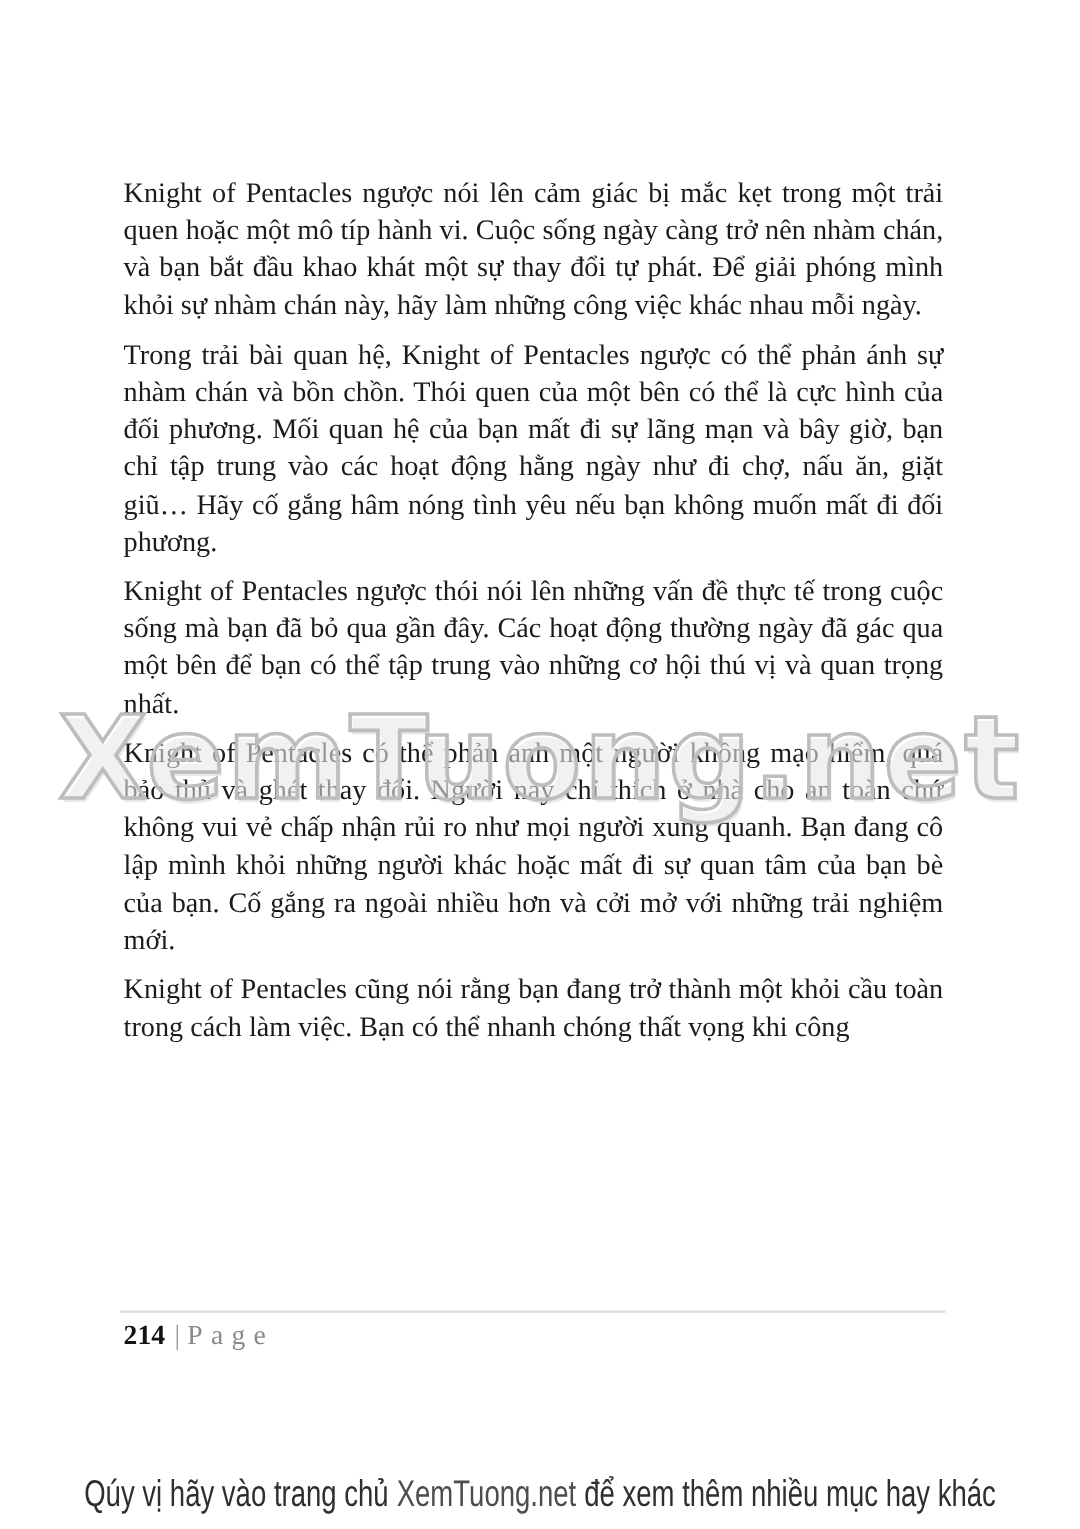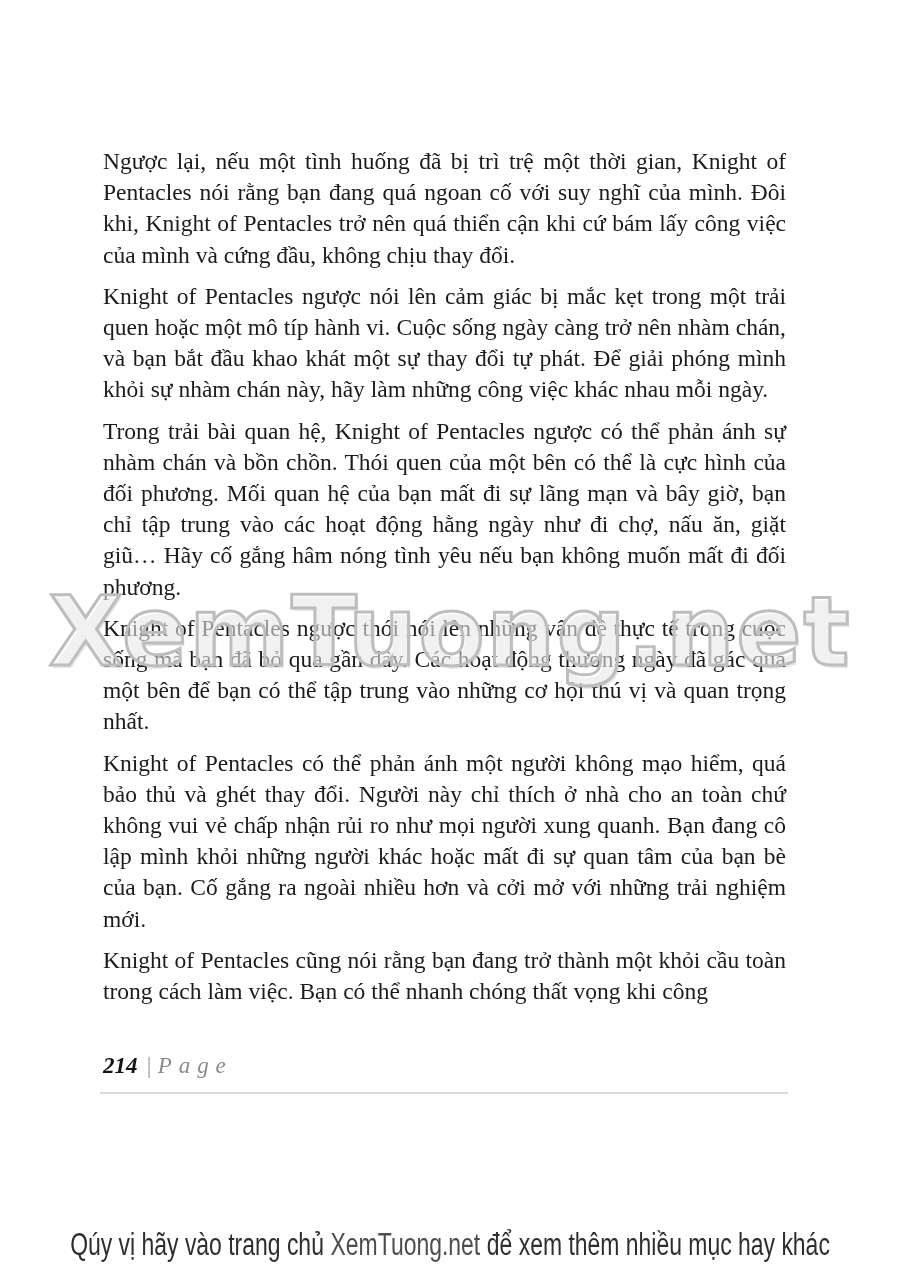--- a/index.html
+++ b/index.html
@@ -49,26 +49,25 @@
   }
   .footer-rule {
     position: absolute;
     top: 1092px;
     left: 100px;
     width: 688px;
     border-top: 2px solid #dcdcdc;
   }
   .page-footer {
     position: absolute;
-    top: 1052px;
+    top: 1099px;
     left: 103px;
     font-size: 23px;
     line-height: 28px;
     white-space: nowrap;
-    font-style: italic;
   }
   .page-footer .num { font-weight: bold; color: #141414; }
   .page-footer .sep { color: #9a9a9a; margin: 0 6px 0 8px; font-weight: normal; }
   .page-footer .plabel { color: #8a8a8a; letter-spacing: 0.30em; }
   .banner {
     position: absolute;
     top: 1227px;
     left: 0;
     width: 900px;
     display: flex;
@@ -83,21 +82,20 @@
     transform-origin: center;
   }
   .banner .site { color: #4d4d4d; margin: 0 9px; }
 </style>
 </head>
 <body>
 
 <div class="sheet">
 
   <div class="content">
-    <p>Ngược lại, nếu một tình huống đã bị trì trệ một thời gian, Knight of Pentacles nói rằng bạn đang quá ngoan cố với suy nghĩ của mình. Đôi khi, Knight of Pentacles trở nên quá thiển cận khi cứ bám lấy công việc của mình và cứng đầu, không chịu thay đổi.</p>
     <p>Knight of Pentacles ngược nói lên cảm giác bị mắc kẹt trong một trải quen hoặc một mô típ hành vi. Cuộc sống ngày càng trở nên nhàm chán, và bạn bắt đầu khao khát một sự thay đổi tự phát. Để giải phóng mình khỏi sự nhàm chán này, hãy làm những công việc khác nhau mỗi ngày.</p>
     <p>Trong trải bài quan hệ, Knight of Pentacles ngược có thể phản ánh sự nhàm chán và bồn chồn. Thói quen của một bên có thể là cực hình của đối phương. Mối quan hệ của bạn mất đi sự lãng mạn và bây giờ, bạn chỉ tập trung vào các hoạt động hằng ngày như đi chợ, nấu ăn, giặt giũ… Hãy cố gắng hâm nóng tình yêu nếu bạn không muốn mất đi đối phương.</p>
     <p>Knight of Pentacles ngược thói nói lên những vấn đề thực tế trong cuộc sống mà bạn đã bỏ qua gần đây. Các hoạt động thường ngày đã gác qua một bên để bạn có thể tập trung vào những cơ hội thú vị và quan trọng nhất.</p>
     <p>Knight of Pentacles có thể phản ánh một người không mạo hiểm, quá bảo thủ và ghét thay đổi. Người này chỉ thích ở nhà cho an toàn chứ không vui vẻ chấp nhận rủi ro như mọi người xung quanh. Bạn đang cô lập mình khỏi những người khác hoặc mất đi sự quan tâm của bạn bè của bạn. Cố gắng ra ngoài nhiều hơn và cởi mở với những trải nghiệm mới.</p>
     <p>Knight of Pentacles cũng nói rằng bạn đang trở thành một khỏi cầu toàn trong cách làm việc. Bạn có thể nhanh chóng thất vọng khi công</p>
   </div>
 
   <div class="watermark">XemTuong.net</div>
 
   <div class="footer-rule"></div>

